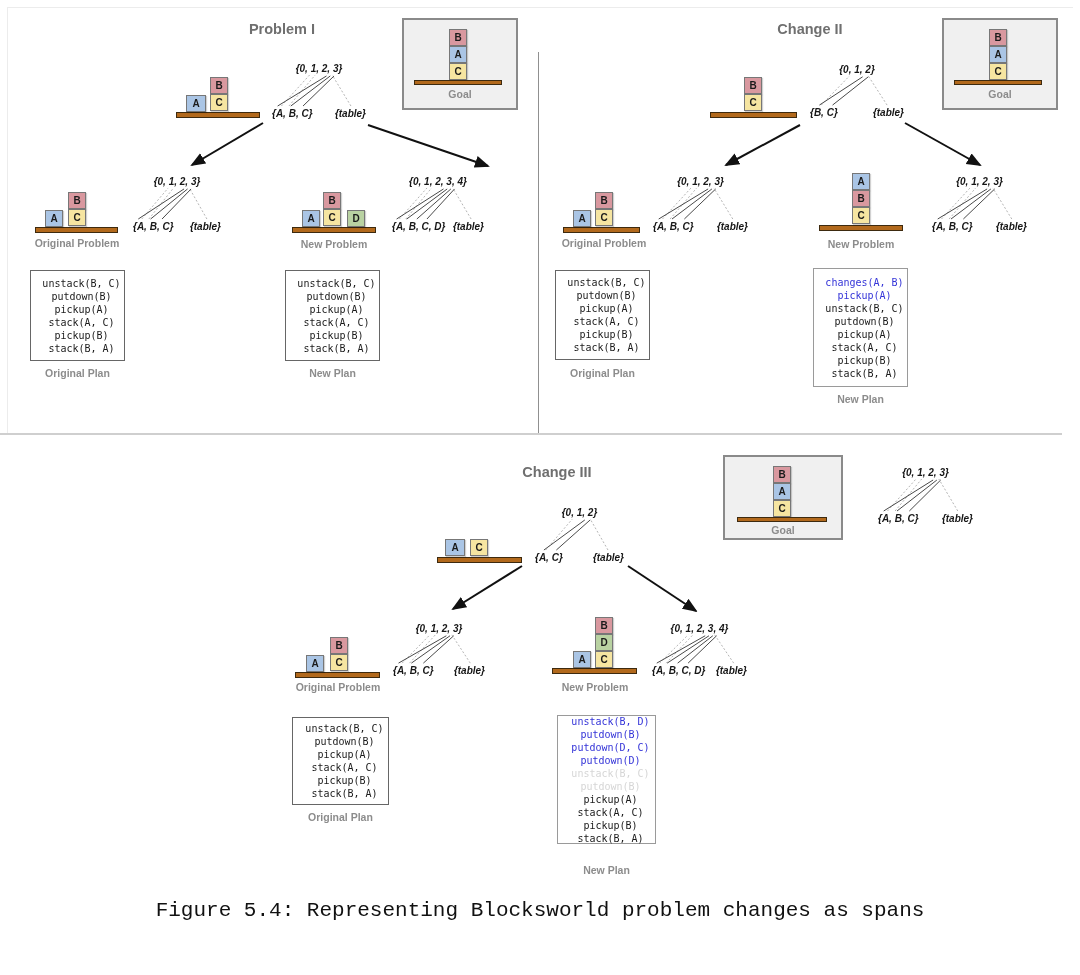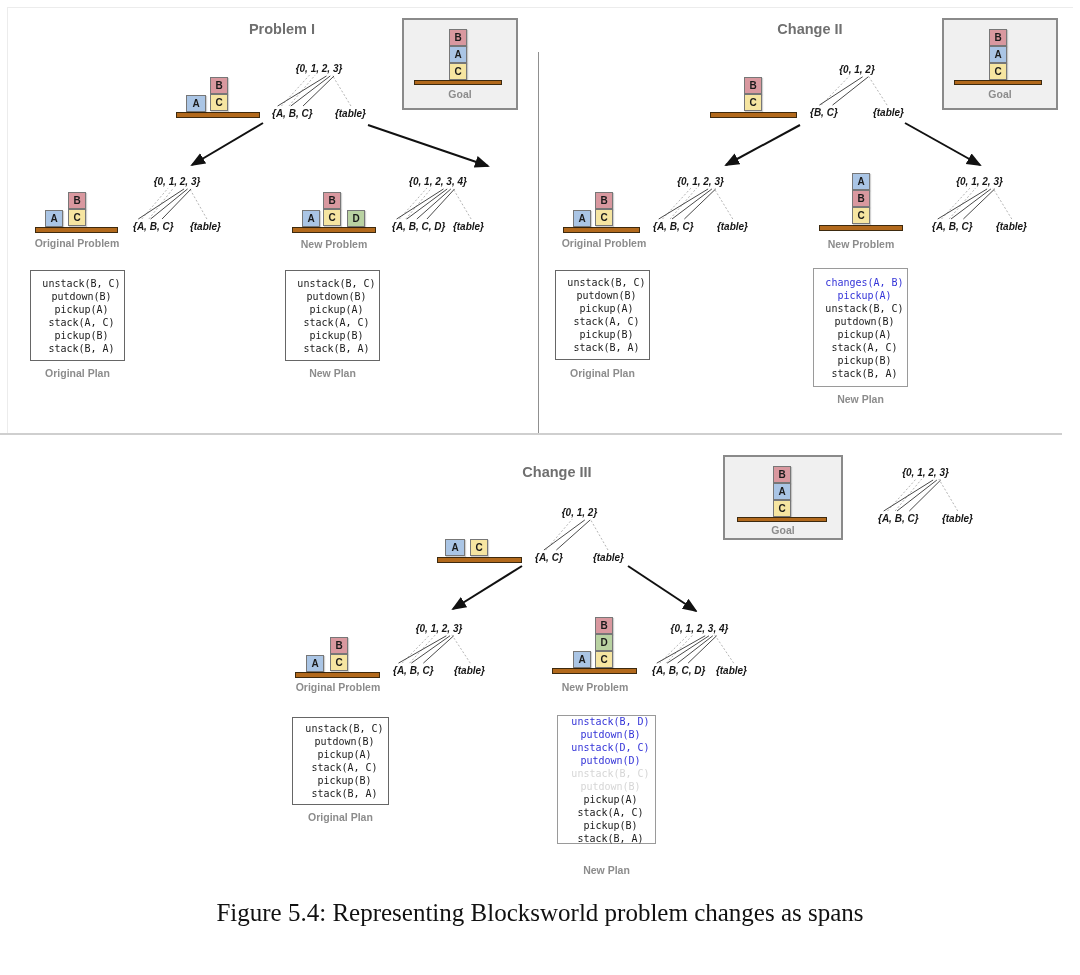--- a/index.html
+++ b/index.html
@@ -33,21 +33,21 @@
 
   .plan{position:absolute;background:#fff;border:1px solid #666;box-sizing:border-box;
         display:flex;flex-direction:column;align-items:center;justify-content:center;
         font-family:"DejaVu Sans Mono",monospace;font-size:10px;color:#1a1a1a;}
   .plan.lightborder{border-color:#9a9a9a;}
   .plan-line{line-height:13px;white-space:pre;text-align:center;margin-left:8px;}
   .plan-line.added{color:var(--plan-added,#3434d8);}
   .plan-line.removed{color:var(--plan-removed,#d6d6d6);}
 
   .caption{position:absolute;left:0;right:0;top:899px;text-align:center;
-           font-family:Liberation Serif, serif;font-size:25px;color:#111;}
+           font-family:Liberation Mono, monospace;font-size:21px;color:#111;}
 </style>
 </head>
 <body>
 
 <div class="page">
 
   <div class="hair" style="left:7px;top:7px;width:1066px;height:1px;"></div>
   <div class="hair" style="left:7px;top:7px;width:1px;height:427px;"></div>
   <div class="div-v"></div>
   <div class="div-h"></div>
@@ -330,21 +330,21 @@
       <div class="plan-line">pickup(A)</div>
       <div class="plan-line">stack(A, C)</div>
       <div class="plan-line">pickup(B)</div>
       <div class="plan-line">stack(B, A)</div>
     </div>
   <div class="scene-label" style="left:292px;top:811px;width:97px;">Original Plan</div>
 
   <div class="plan lightborder" style="left:557px;top:715px;width:99px;height:129px;">
       <div class="plan-line added">unstack(B, D)</div>
       <div class="plan-line added">putdown(B)</div>
-      <div class="plan-line added">unstack(D, C)</div>
+      <div class="plan-line added">putdown(D, C)</div>
       <div class="plan-line added">putdown(D)</div>
       <div class="plan-line removed">unstack(B, C)</div>
       <div class="plan-line removed">putdown(B)</div>
       <div class="plan-line">pickup(A)</div>
       <div class="plan-line">stack(A, C)</div>
       <div class="plan-line">pickup(B)</div>
       <div class="plan-line">stack(B, A)</div>
     </div>
   <div class="scene-label" style="left:557px;top:864px;width:99px;">New Plan</div>
 

